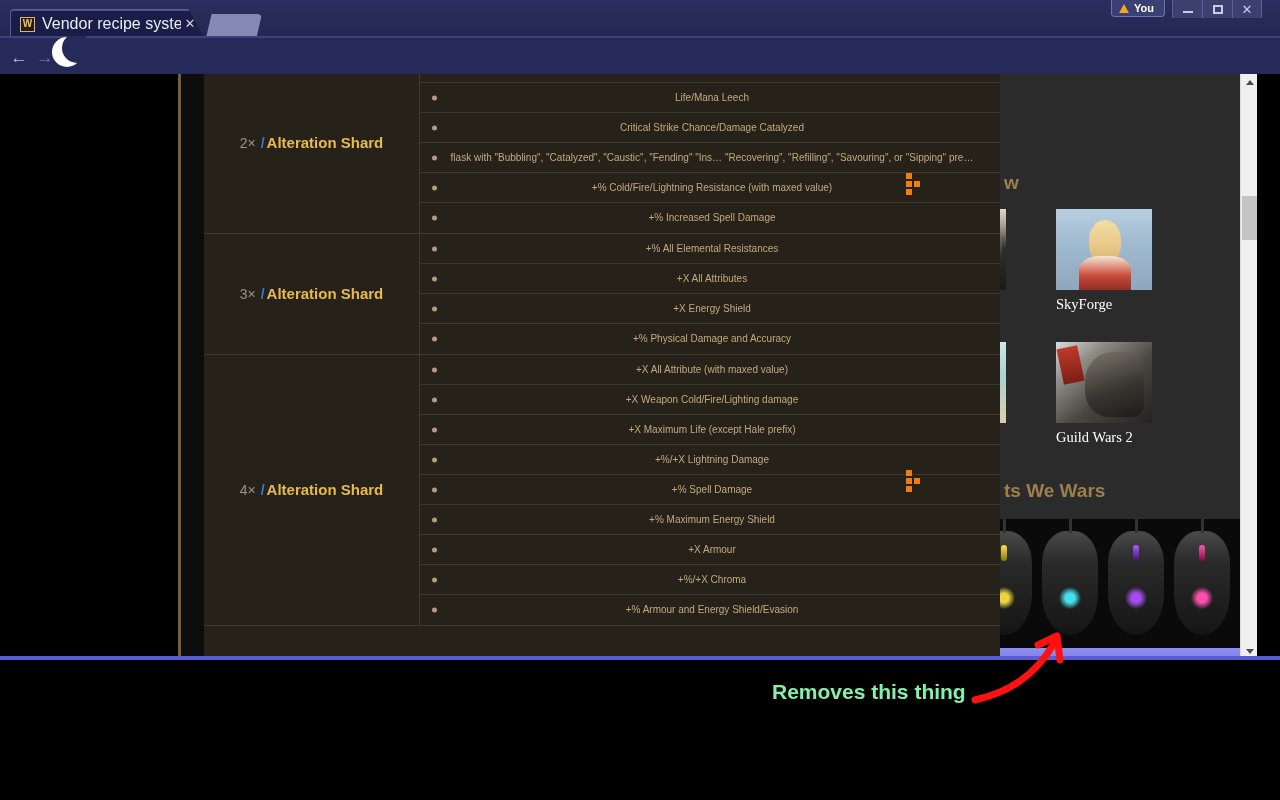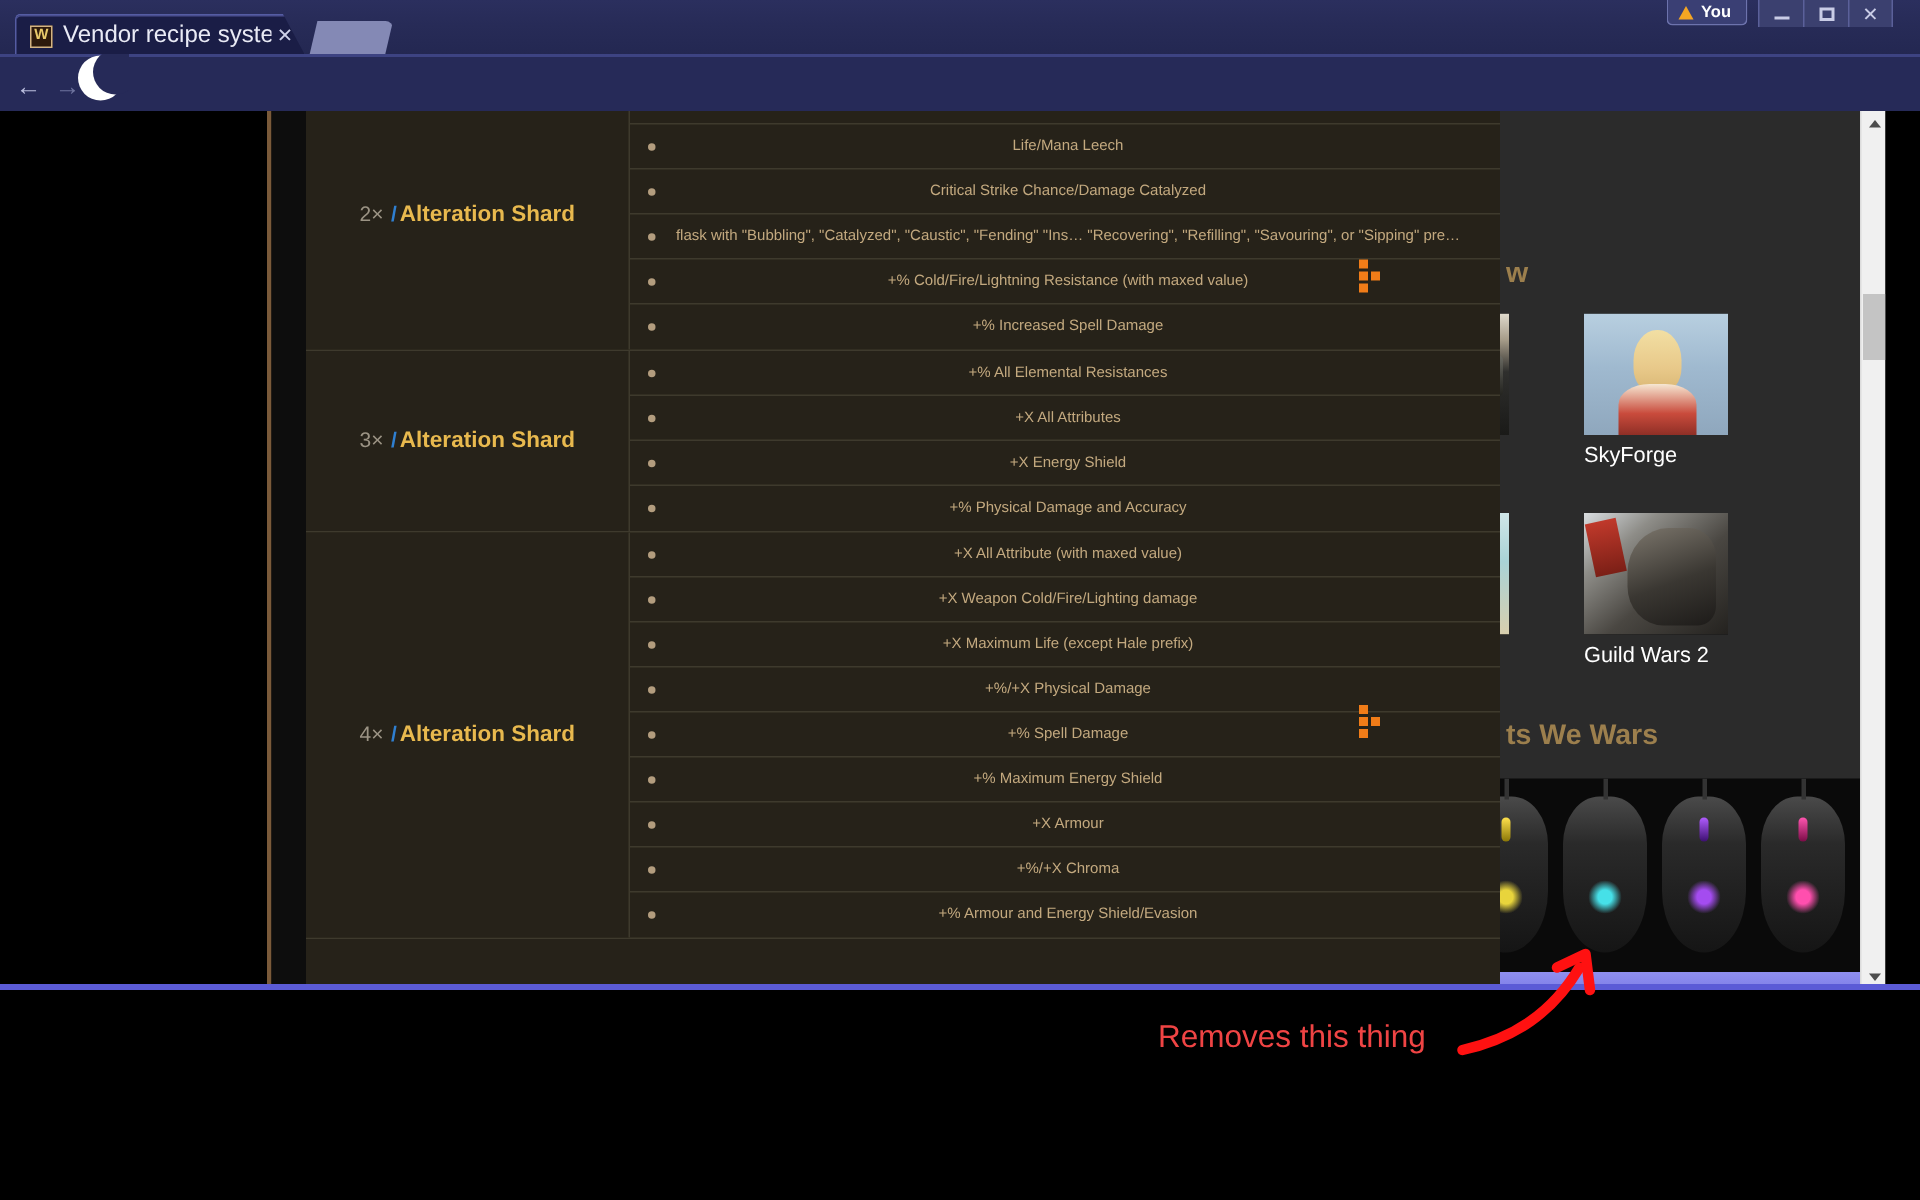--- a/index.html
+++ b/index.html
@@ -277,21 +277,21 @@
   }
   .ad-heading {
     position: absolute;
     color: #9c7f4d;
     font-size: 19px; font-weight: bold;
     white-space: nowrap;
   }
   #ad-heading-1 { left: 4px; top: 98px; }
   #ad-heading-2 { left: 4px; top: 406px; }
 
-  .ad-tile { position: absolute; }
+  .ad-tile { position: absolute; font-family: Liberation Serif, serif; }
   .ad-thumb {
     width: 96px; height: 81px;
     background: #111; overflow: hidden; position: relative;
   }
   .ad-caption {
     margin-top: 6px;
     color: #ffffff; font-size: 14.5px;
     white-space: nowrap;
   }
 
@@ -459,21 +459,21 @@
   }
 
   
   #annotation-layer {
     position: absolute; left: 0; top: 0;
     width: 1280px; height: 800px;
     pointer-events: none;
   }
   #annotation-text {
     position: absolute; left: 772px; top: 680px;
-    color: #ef4444; font-size: 21px; font-weight: normal;
+    color: #86efac; font-size: 21px; font-weight: bold;
     white-space: nowrap;
     font-family: "Liberation Sans", sans-serif;
   }
 </style>
 </head>
 <body>
 
 <div id="desktop">
 
   <div id="browser-window">
@@ -598,21 +598,21 @@
                 <div class="mod-row">
                   <span class="mod-bullet"></span>
                   <span class="mod-text">+X Weapon Cold/Fire/Lighting damage</span>
                 </div>
                 <div class="mod-row">
                   <span class="mod-bullet"></span>
                   <span class="mod-text">+X Maximum Life (except Hale prefix)</span>
                 </div>
                 <div class="mod-row">
                   <span class="mod-bullet"></span>
-                  <span class="mod-text">+%/+X Physical Damage</span>
+                  <span class="mod-text">+%/+X Lightning Damage</span>
                 </div>
                 <div class="mod-row">
                   <span class="mod-bullet"></span>
                   <span class="mod-text">+% Spell Damage</span>
                 </div>
                 <div class="mod-row">
                   <span class="mod-bullet"></span>
                   <span class="mod-text">+% Maximum Energy Shield</span>
                 </div>
                 <div class="mod-row">

